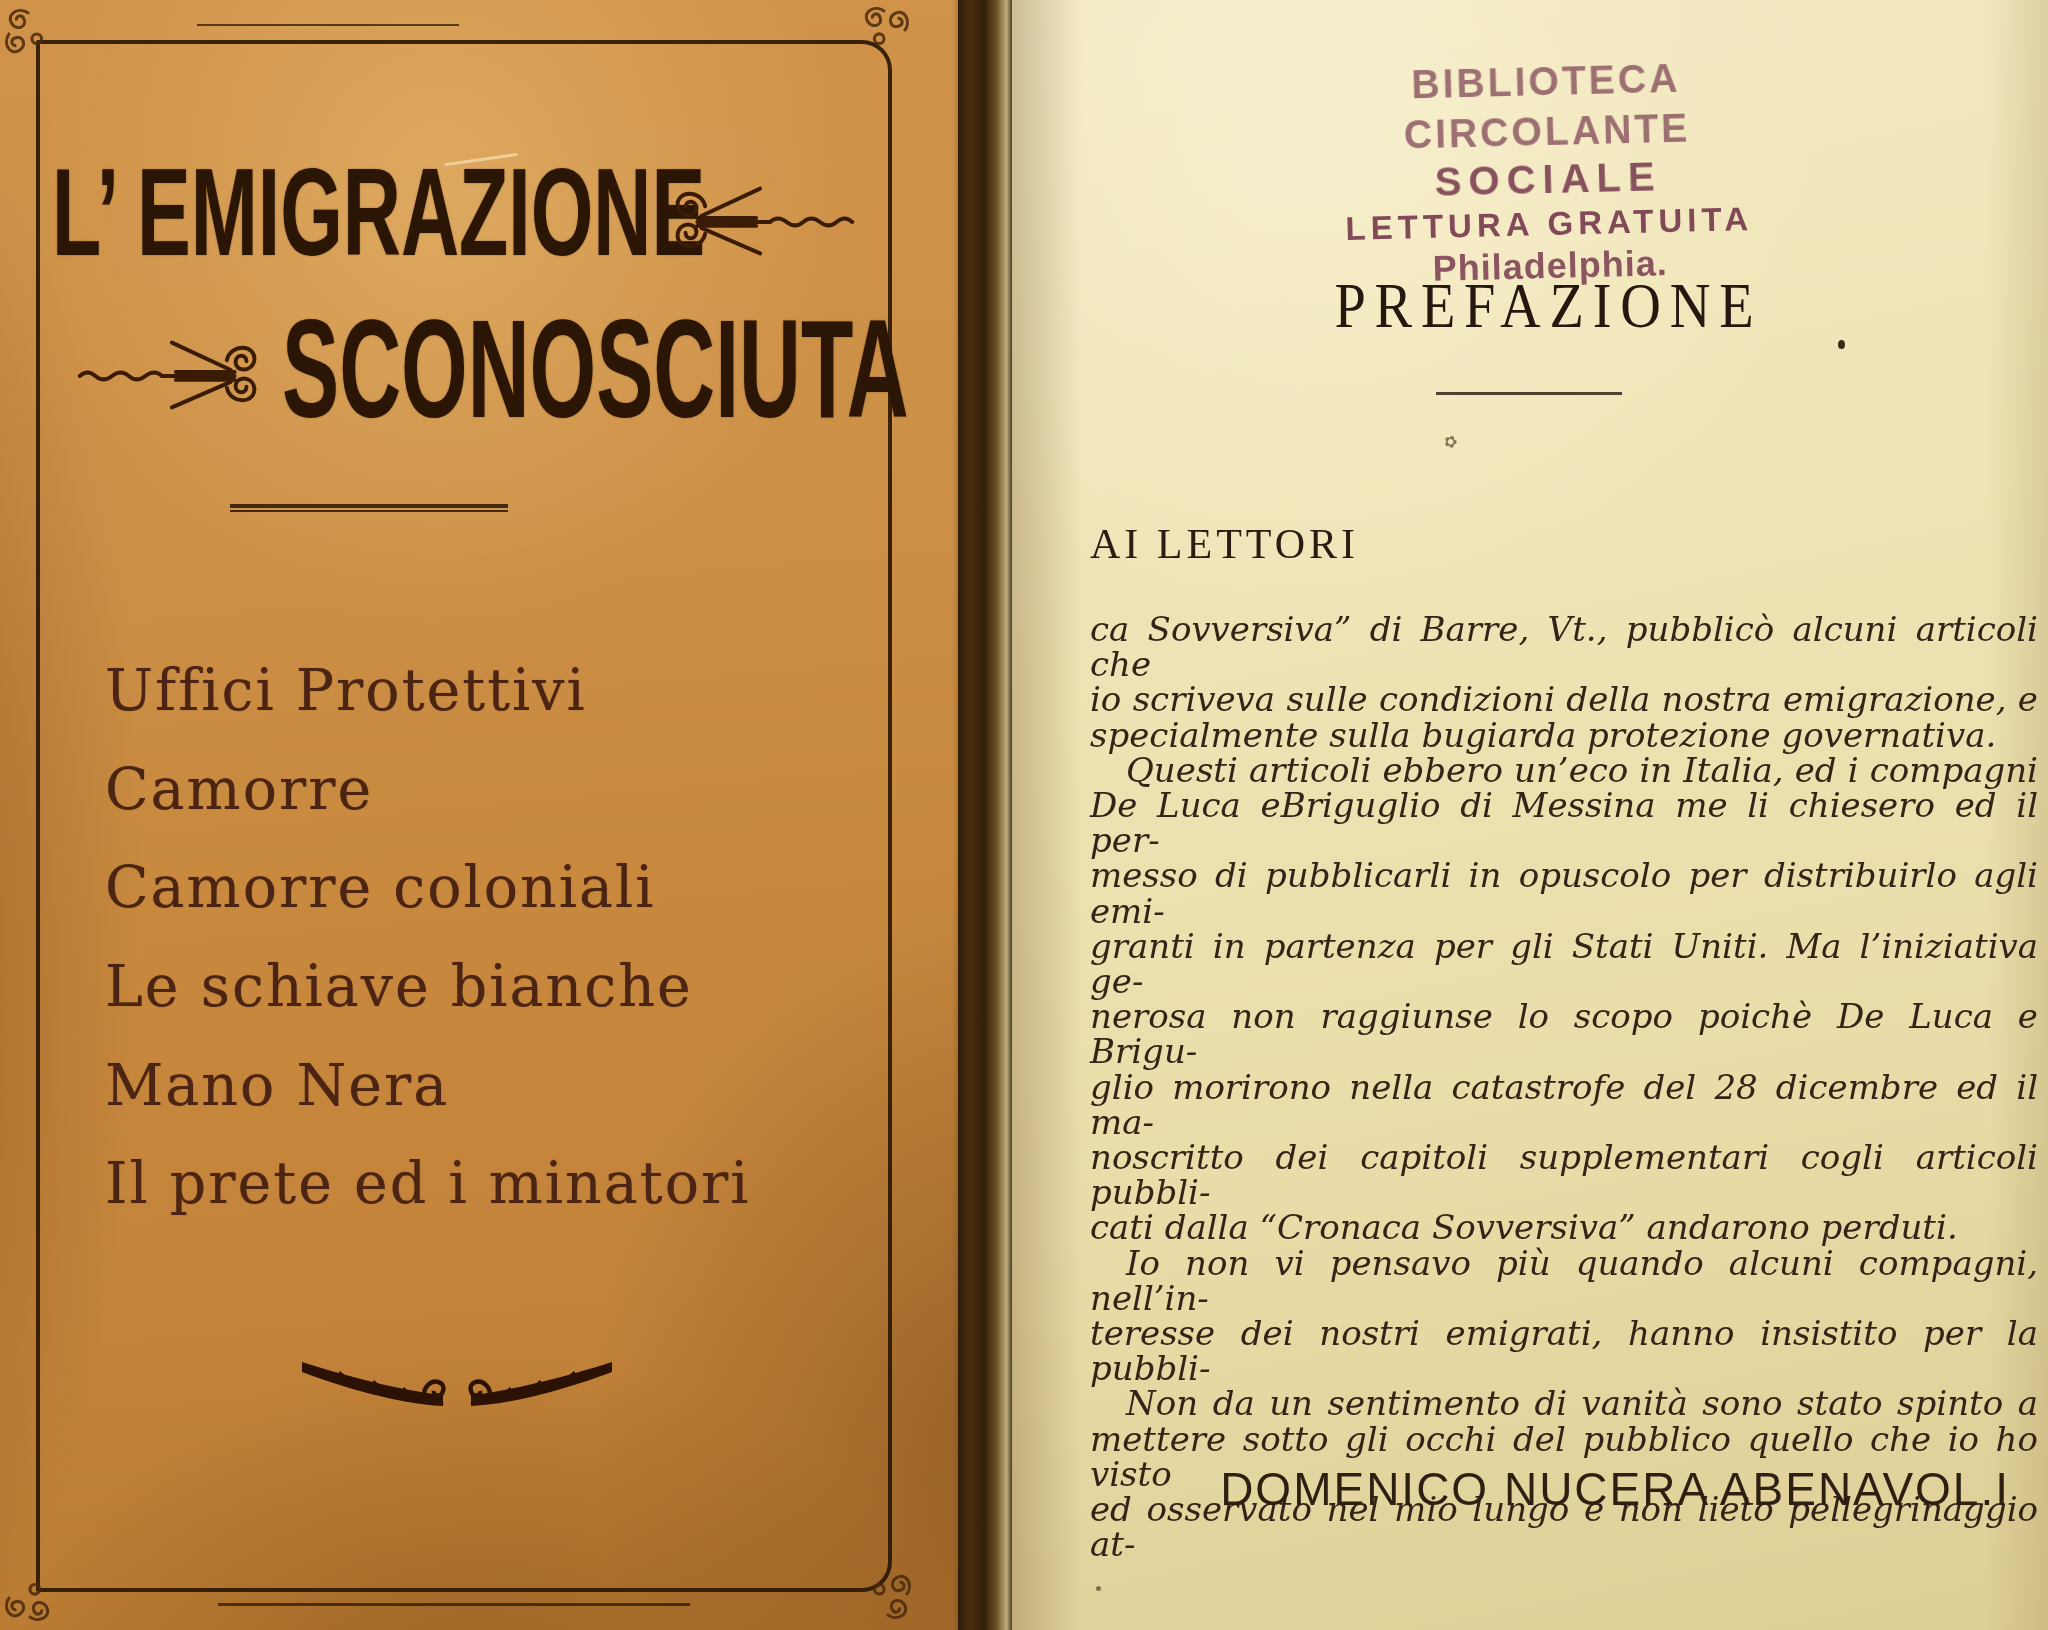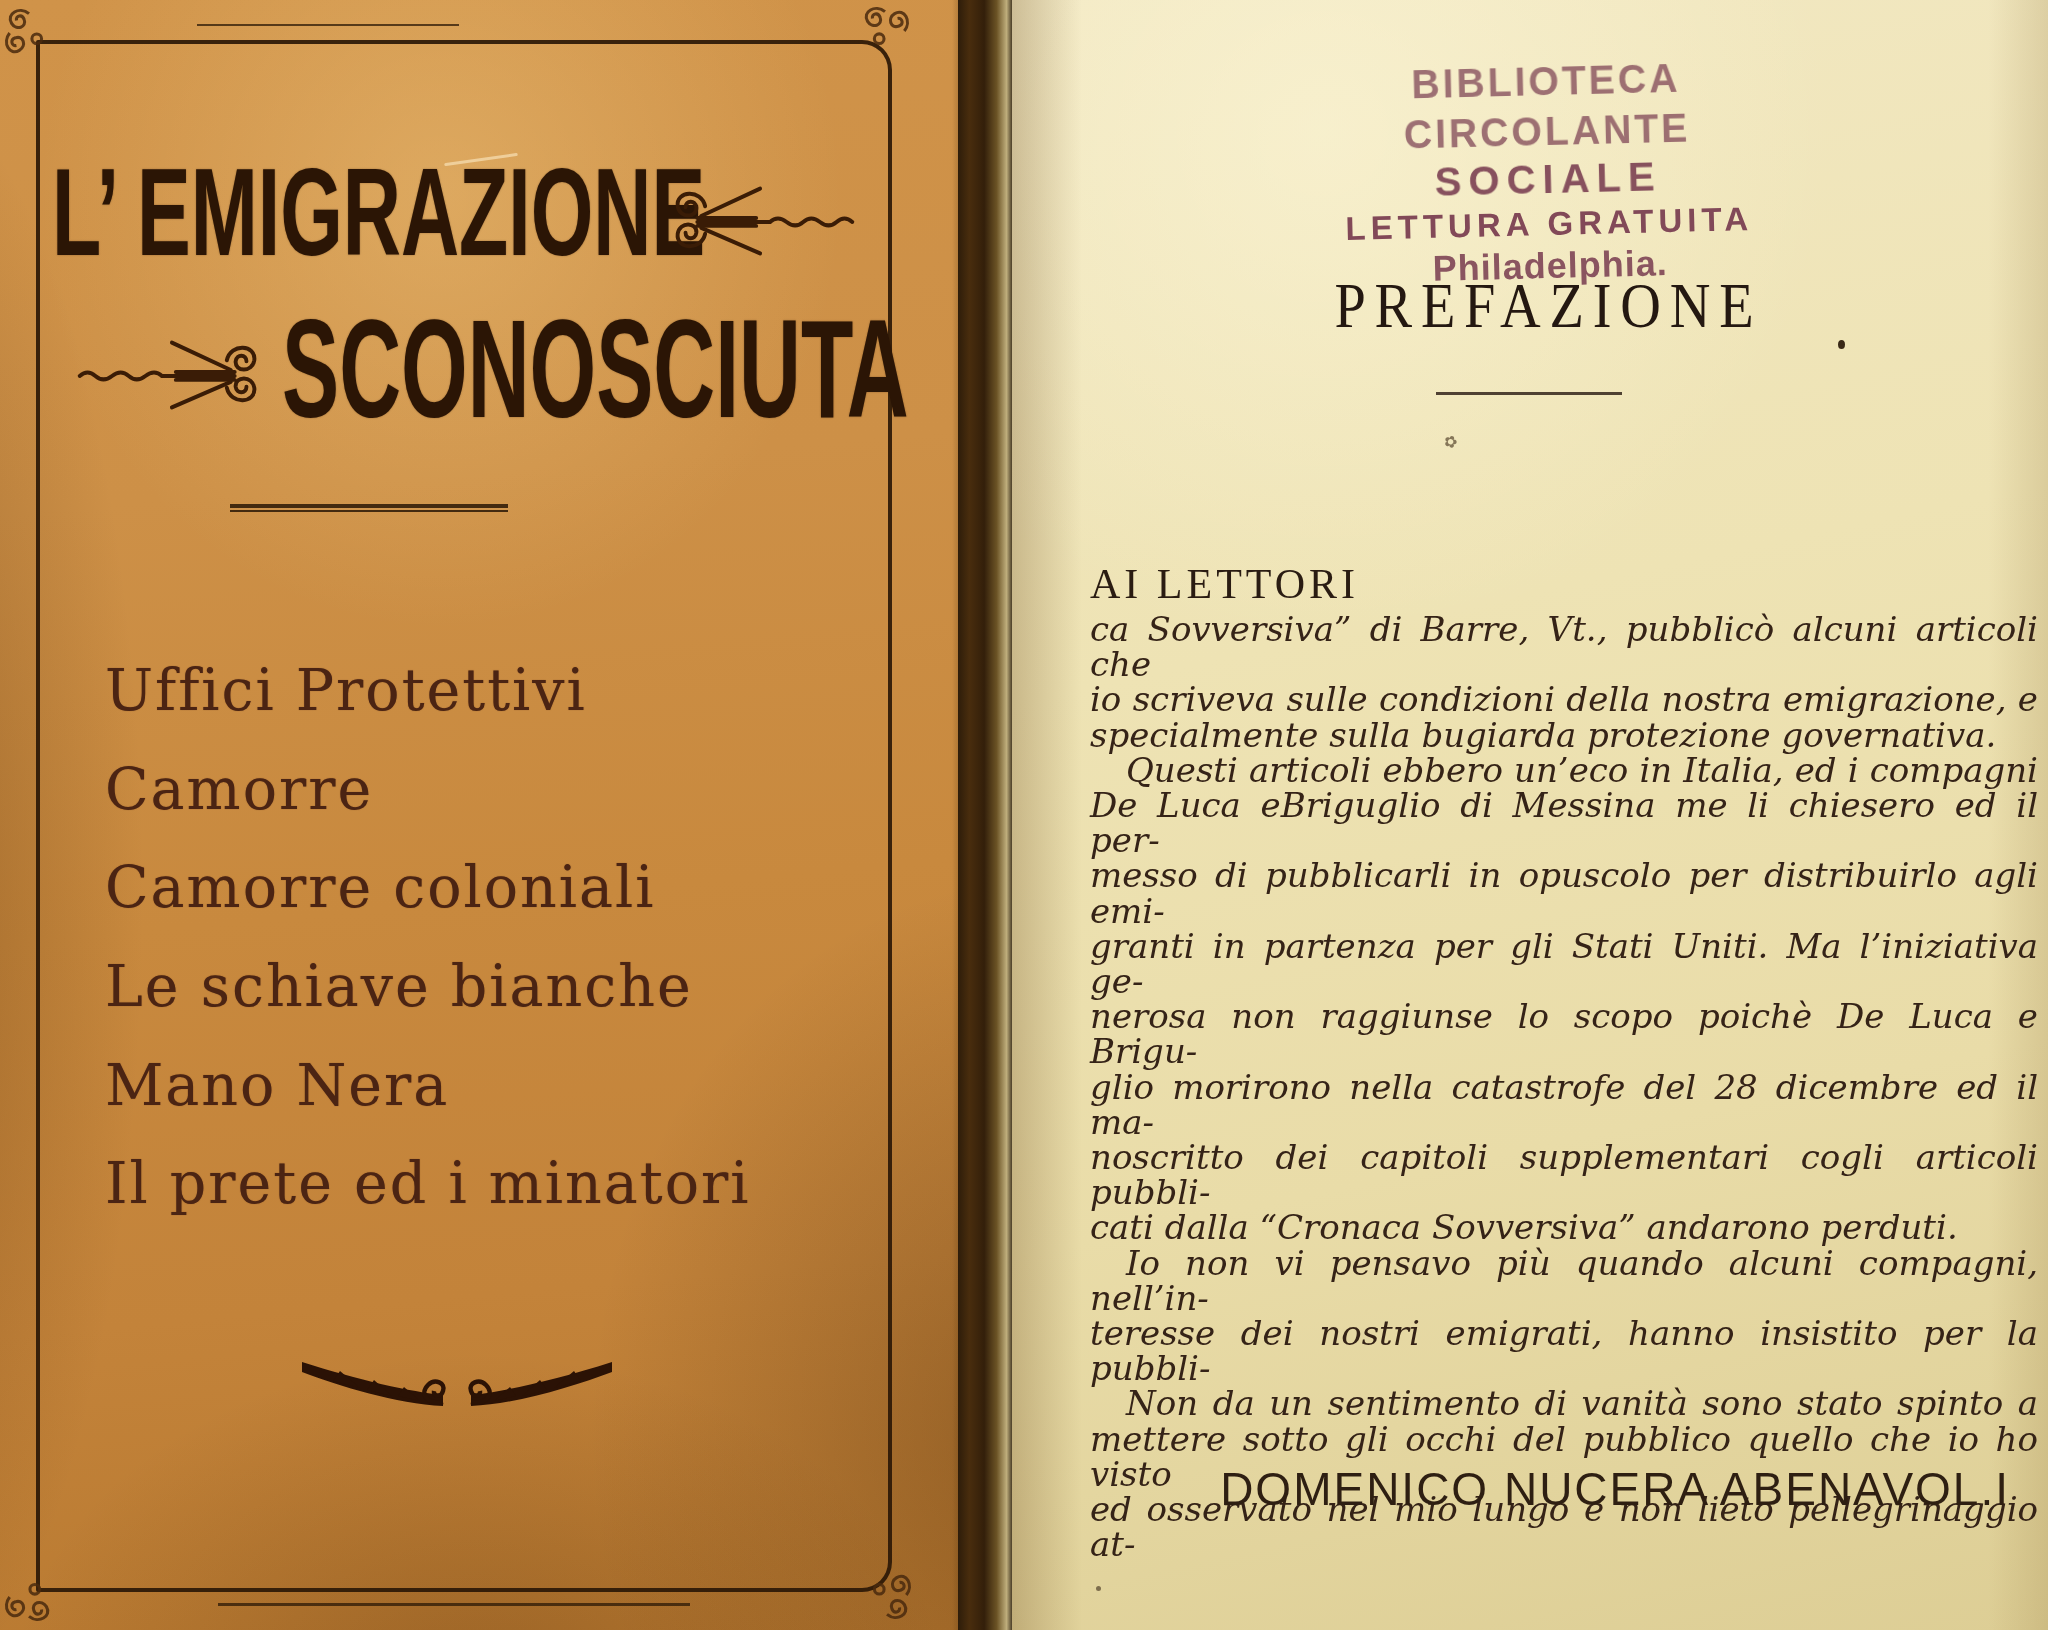--- a/index.html
+++ b/index.html
@@ -86,21 +86,21 @@
   .prefazione{
     position:absolute;left:296px;top:272px;width:440px;text-align:center;
     font-family:"Liberation Serif",serif;font-size:64px;line-height:68px;
     letter-spacing:10px;color:#241811;transform:scaleX(.88);transform-origin:center top;
     white-space:nowrap;
   }
   .heading-rule{position:absolute;left:424px;top:392px;width:186px;height:3px;background:#33231a;opacity:.85;}
   .ink-mark{position:absolute;left:432px;top:432px;font-size:16px;color:#6b5a40;opacity:.8;transform:rotate(20deg);}
   .ai-lettori{
     position:absolute;left:78px;top:520px;
-    font-family:"Liberation Serif",serif;font-size:42px;letter-spacing:4px;color:#2a1c12;margin-top:40px;
+    font-family:"Liberation Serif",serif;font-size:42px;letter-spacing:4px;color:#2a1c12;
   }
   .bodytext{position:absolute;left:78px;top:612px;width:948px;}
   .bline{
     font-family:"DejaVu Serif",serif;font-style:italic;
     font-size:34px;line-height:35.2px;color:var(--text-ink,#352317);
     text-align:justify;text-align-last:justify;white-space:normal;
   }
   .bline.first{text-indent:36px;}
   .bline.last{text-align-last:left;}
   .signature{

